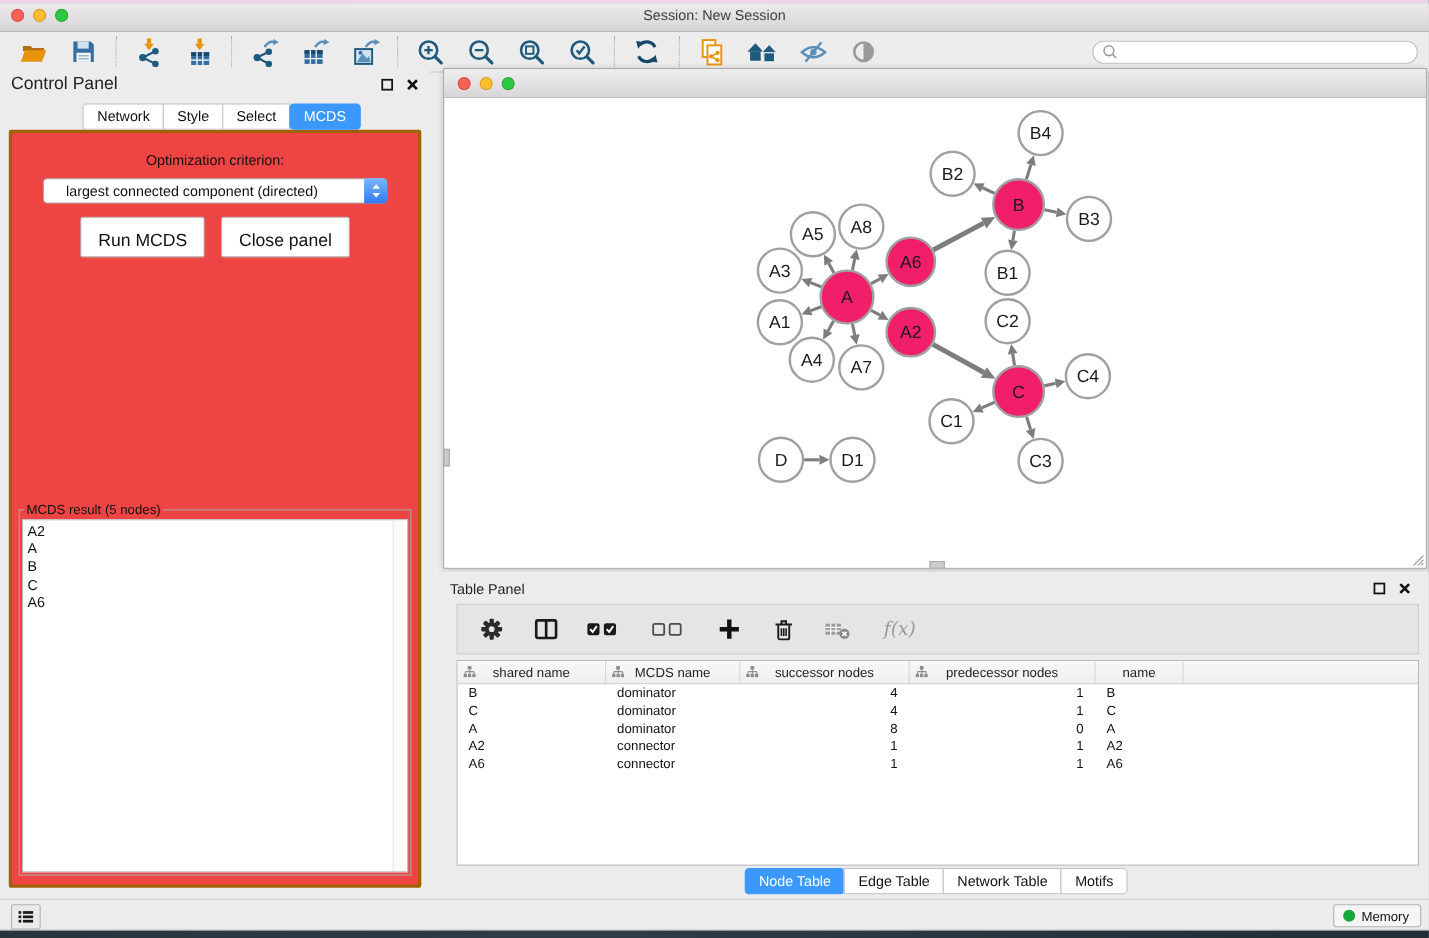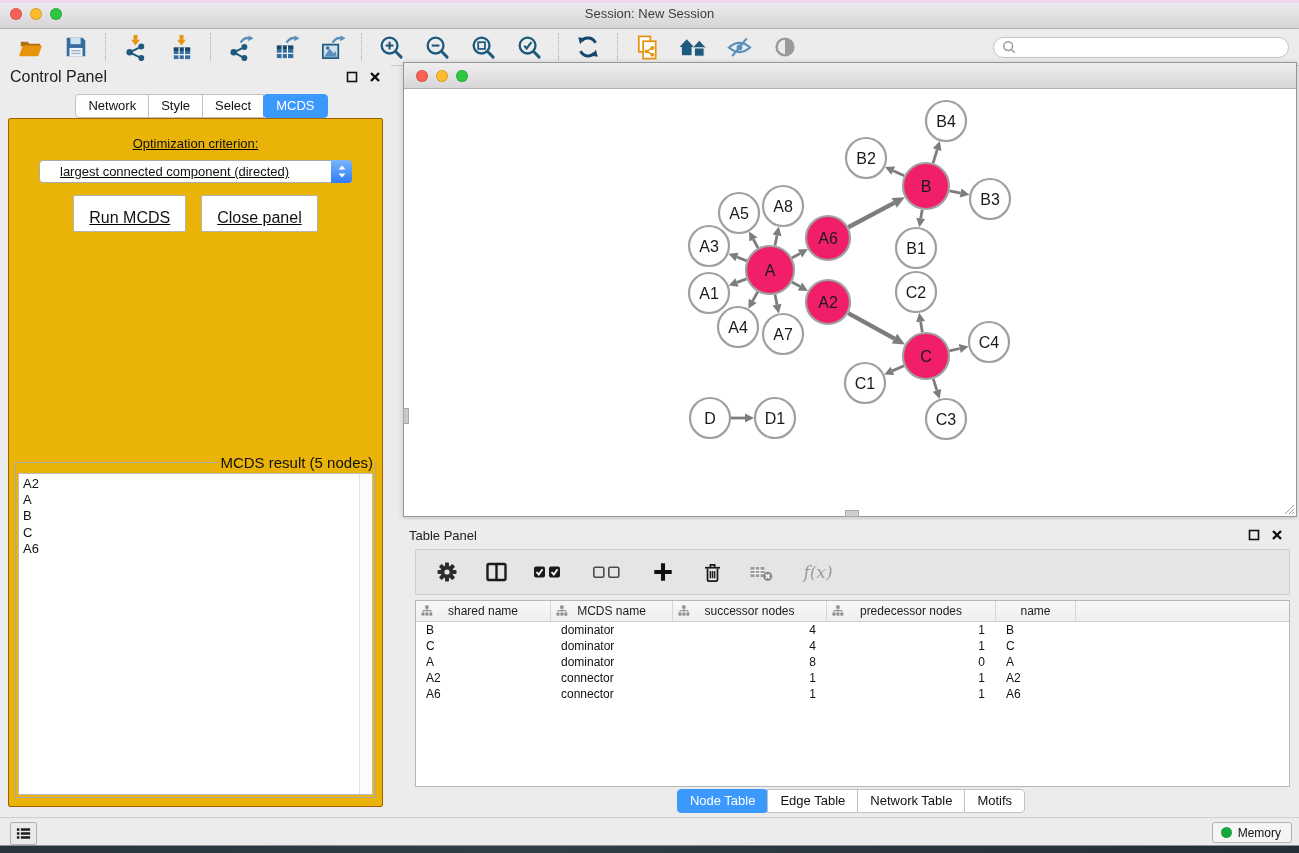--- a/index.html
+++ b/index.html
@@ -30,28 +30,28 @@
   
   .control-panel { position:absolute; left:0; top:0; width:391px; height:100%; background:#ececec; }
   .panel-head { height:26px; display:flex; align-items:center; padding:4px 8px 0 10px; }
   .panel-head .panel-title { font-size:16px; color:#222; flex:1; }
   .panel-icon { width:16px; height:16px; display:flex; align-items:center; justify-content:center; margin-left:7px; }
   .cp-tabs { display:flex; justify-content:center; margin-top:6px; position:relative; z-index:2;padding-left:12px; }
   .seg-tab { font-size:13px; color:#111; background:#fff; border:1px solid #c2c2c2; padding:3px 12px 4px; margin-left:-1px; cursor:default; }
   .seg-tab:first-child { border-radius:4px 0 0 4px; margin-left:0; }
   .seg-tab:last-child { border-radius:0 4px 4px 0; }
   .seg-tab.active { background:#3b99fd; border-color:#3b99fd; color:#fff; border-radius:4px; }
-  .cp-body { position:absolute; left:8px; right:8px; top:56px; bottom:10px; background:#eab308; border:1px solid #a16207; border-radius:2px;text-decoration:underline; }
+  .cp-body { position:absolute; left:8px; right:8px; top:56px; bottom:10px; background:#ef4444; border:3px solid #a16207; border-radius:2px; }
   .opt-label { text-align:center; font-size:13px; color:#111; margin-top:17px; }
   .opt-select { position:relative; width:313px; height:23px; margin:9px auto 0; background:#fff; border:1px solid #ababab; border-radius:4px; font-size:13px; color:#111; line-height:21px; padding-left:20px; cursor:default; }
   .opt-select .spinner { position:absolute; right:-1px; top:-1px; width:21px; height:23px; border-radius:0 4px 4px 0; background:linear-gradient(#7ab6fa,#2f7bf6); display:flex; align-items:center; justify-content:center; }
   .cp-buttons { display:flex; justify-content:center; gap:15px; margin-top:12px; }
   .push-btn { font-size:16px; color:#111; background:#fff; border:1px solid #b5b5b5; border-radius:2px; padding:13px 15px 4px; cursor:default; }
   .mcds-fieldset { position:absolute; left:6px; right:6px; top:335px; bottom:8px; border:1px solid #a9a9a9; padding:2px; }
-  .mcds-fieldset legend { font-size:15px; color:#111; padding:0 2px; margin-left:2px;text-align:right; }
+  .mcds-fieldset legend { font-size:12px; color:#111; padding:0 2px; margin-left:2px; }
   .mcds-list { position:relative; width:100%; height:100%; background:#fff; border:1px solid #bdbdbd; overflow:hidden; font-size:13px; color:#111; padding:2px 0 0 4px; }
   .mcds-list .row { line-height:16.2px; }
   .mcds-scroll { position:absolute; top:0; right:0; bottom:0; width:13px; background:#fbfbfb; border-left:1px solid #e4e4e4; }
 
   
   .right-area { position:absolute; left:391px; right:0; top:0; bottom:0; }
 
   
   .net-window { position:absolute; left:12px; top:0; width:894px; height:455px; border:1px solid #979797; background:#fff; box-shadow:0 1px 6px rgba(0,0,0,0.18); }
   .net-titlebar { height:26px; background:linear-gradient(#efeeef,#d8d6d8); border-bottom:1px solid #b1afb1; position:relative; }

